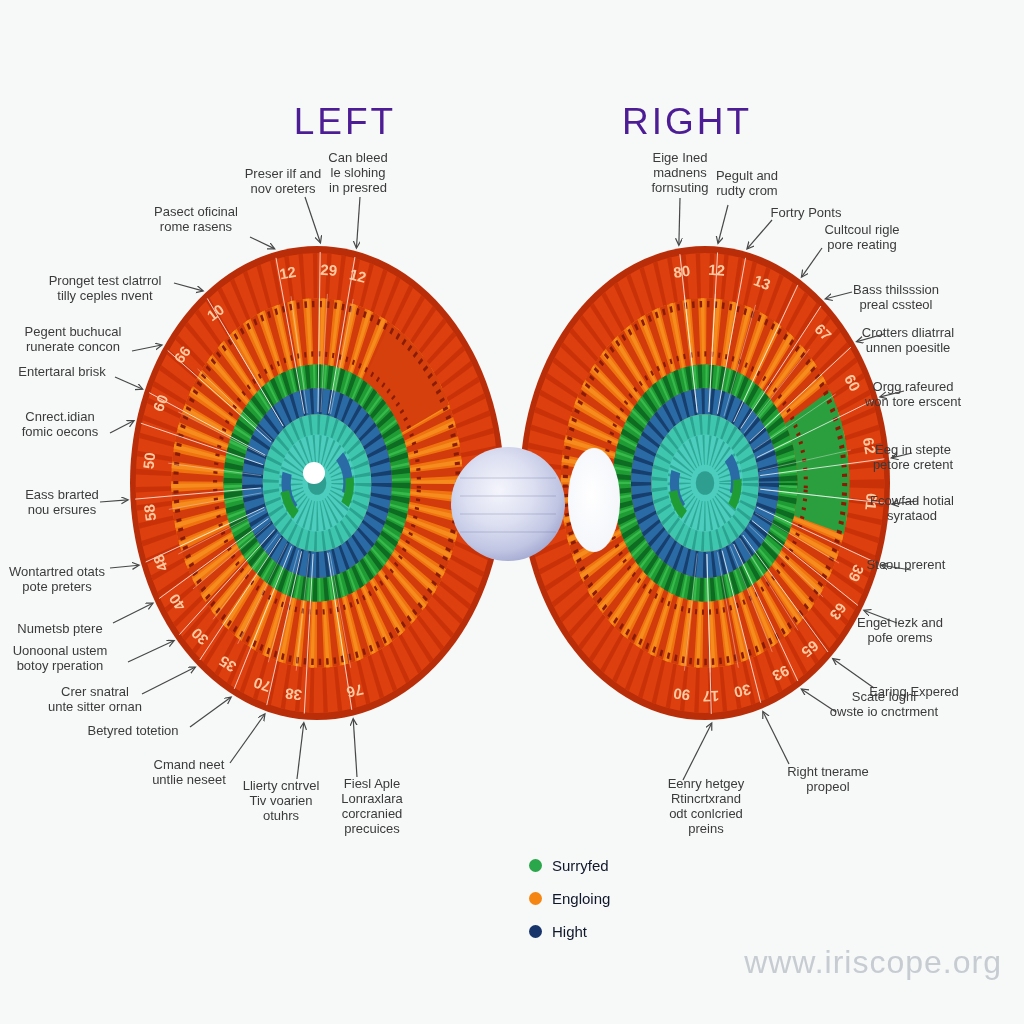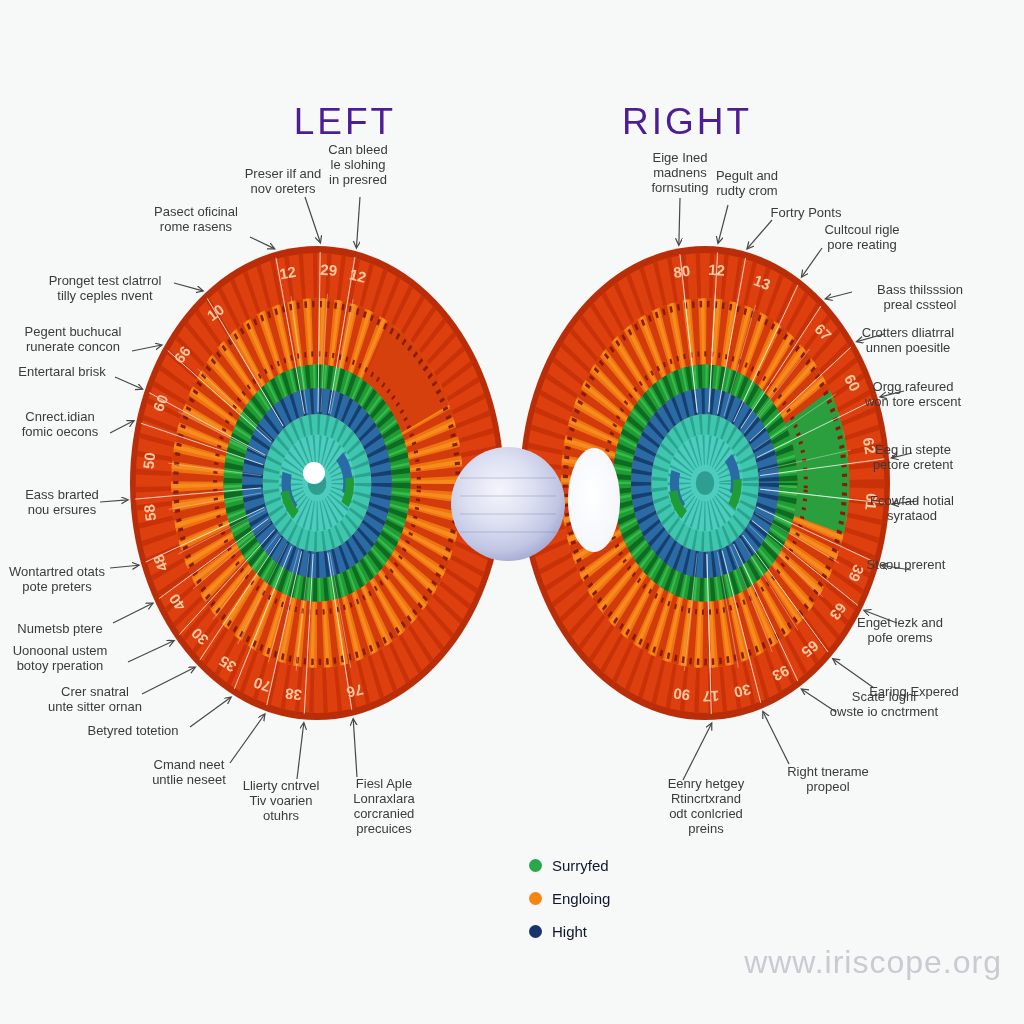--- a/index.html
+++ b/index.html
@@ -231,21 +231,21 @@
 </svg>
 
 <div class="hdr" style="left:345px;top:101px;">LEFT</div>
 <div class="hdr" style="left:687px;top:101px;">RIGHT</div>
 
 <div id="callouts">
     <div class="callout" style="left: 283px; top: 181px;">
       <div>Preser ilf and</div>
       <div>nov oreters</div>
     </div>
-    <div class="callout" style="left: 358px; top: 164px;">
+    <div class="callout" style="left: 358px; top: 172px;">
       <div>Can bleed</div>
       <div>le slohing</div>
       <div>in presred</div>
     </div>
     <div class="callout" style="left: 196px; top: 219px;">
       <div>Pasect oficinal</div>
       <div>rome rasens</div>
     </div>
     <div class="callout" style="left: 105px; top: 288px;">
       <div>Pronget test clatrrol</div>
@@ -286,21 +286,21 @@
     </div>
     <div class="callout" style="left: 189px; top: 772px;">
       <div>Cmand neet</div>
       <div>untlie neseet</div>
     </div>
     <div class="callout" style="left: 281px; top: 800px;">
       <div>Llierty cntrvel</div>
       <div>Tiv voarien</div>
       <div>otuhrs</div>
     </div>
-    <div class="callout" style="left: 384px; top: 806px;">
+    <div class="callout" style="left: 372px; top: 806px;">
       <div>Fiesl Aple</div>
       <div>Lonraxlara</div>
       <div>corcranied</div>
       <div>precuices</div>
     </div>
     <div class="callout" style="left: 680px; top: 172px;">
       <div>Eige Ined</div>
       <div>madnens</div>
       <div>fornsuting</div>
     </div>
@@ -308,21 +308,21 @@
       <div>Pegult and</div>
       <div>rudty crom</div>
     </div>
     <div class="callout" style="left: 806px; top: 212px;">
       <div>Fortry Ponts</div>
     </div>
     <div class="callout" style="left: 862px; top: 237px;">
       <div>Cultcoul rigle</div>
       <div>pore reating</div>
     </div>
-    <div class="callout" style="left: 896px; top: 297px; margin-left: 24px;">
+    <div class="callout" style="left: 896px; top: 297px;">
       <div>Bass thilsssion</div>
       <div>preal cssteol</div>
     </div>
     <div class="callout" style="left: 908px; top: 340px;">
       <div>Crotters dliatrral</div>
       <div>unnen poesitle</div>
     </div>
     <div class="callout" style="left: 913px; top: 394px;">
       <div>Orgg rafeured</div>
       <div>won tore erscent</div>

